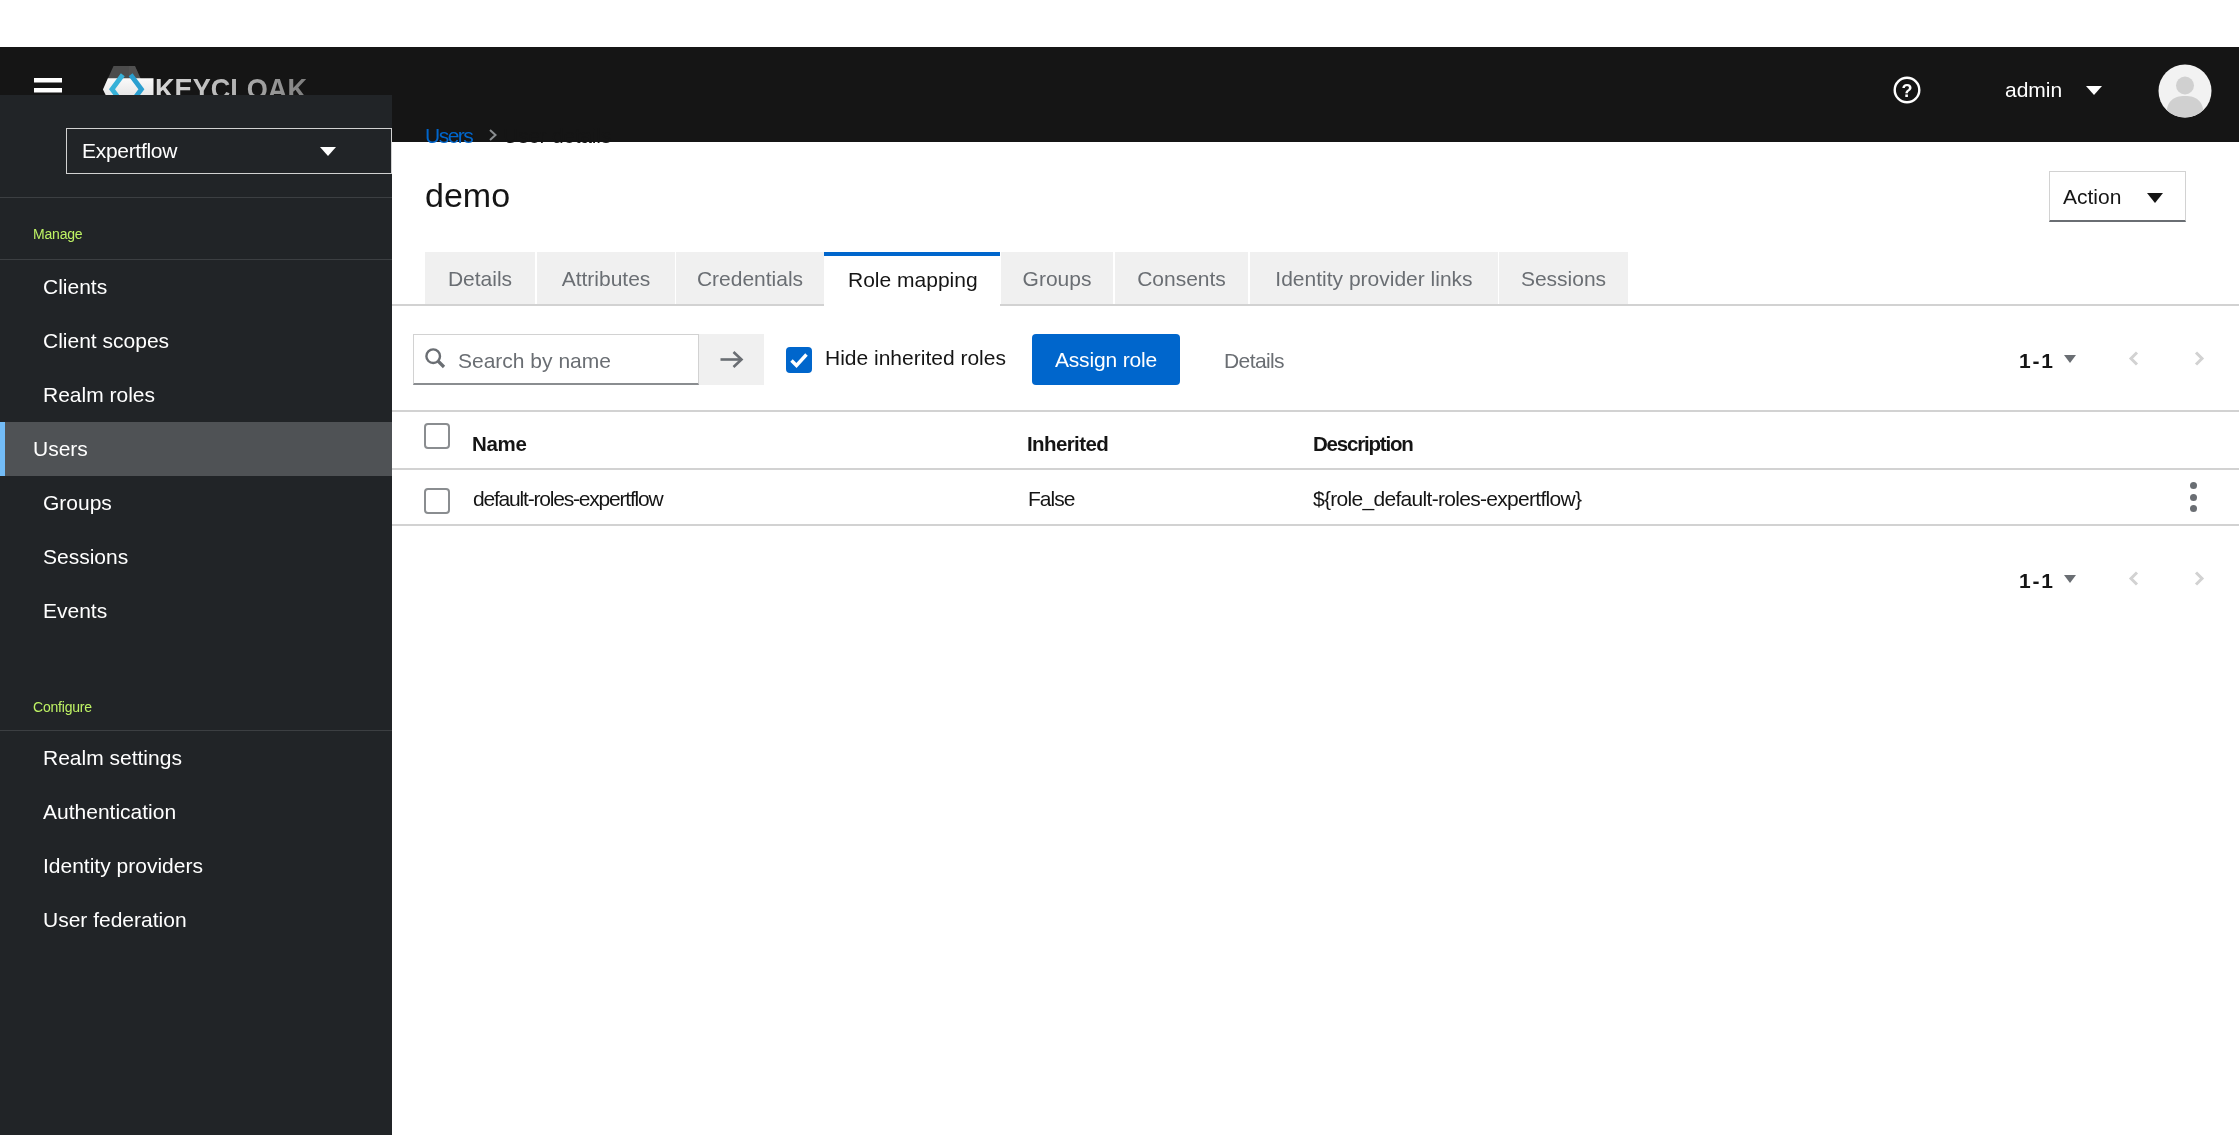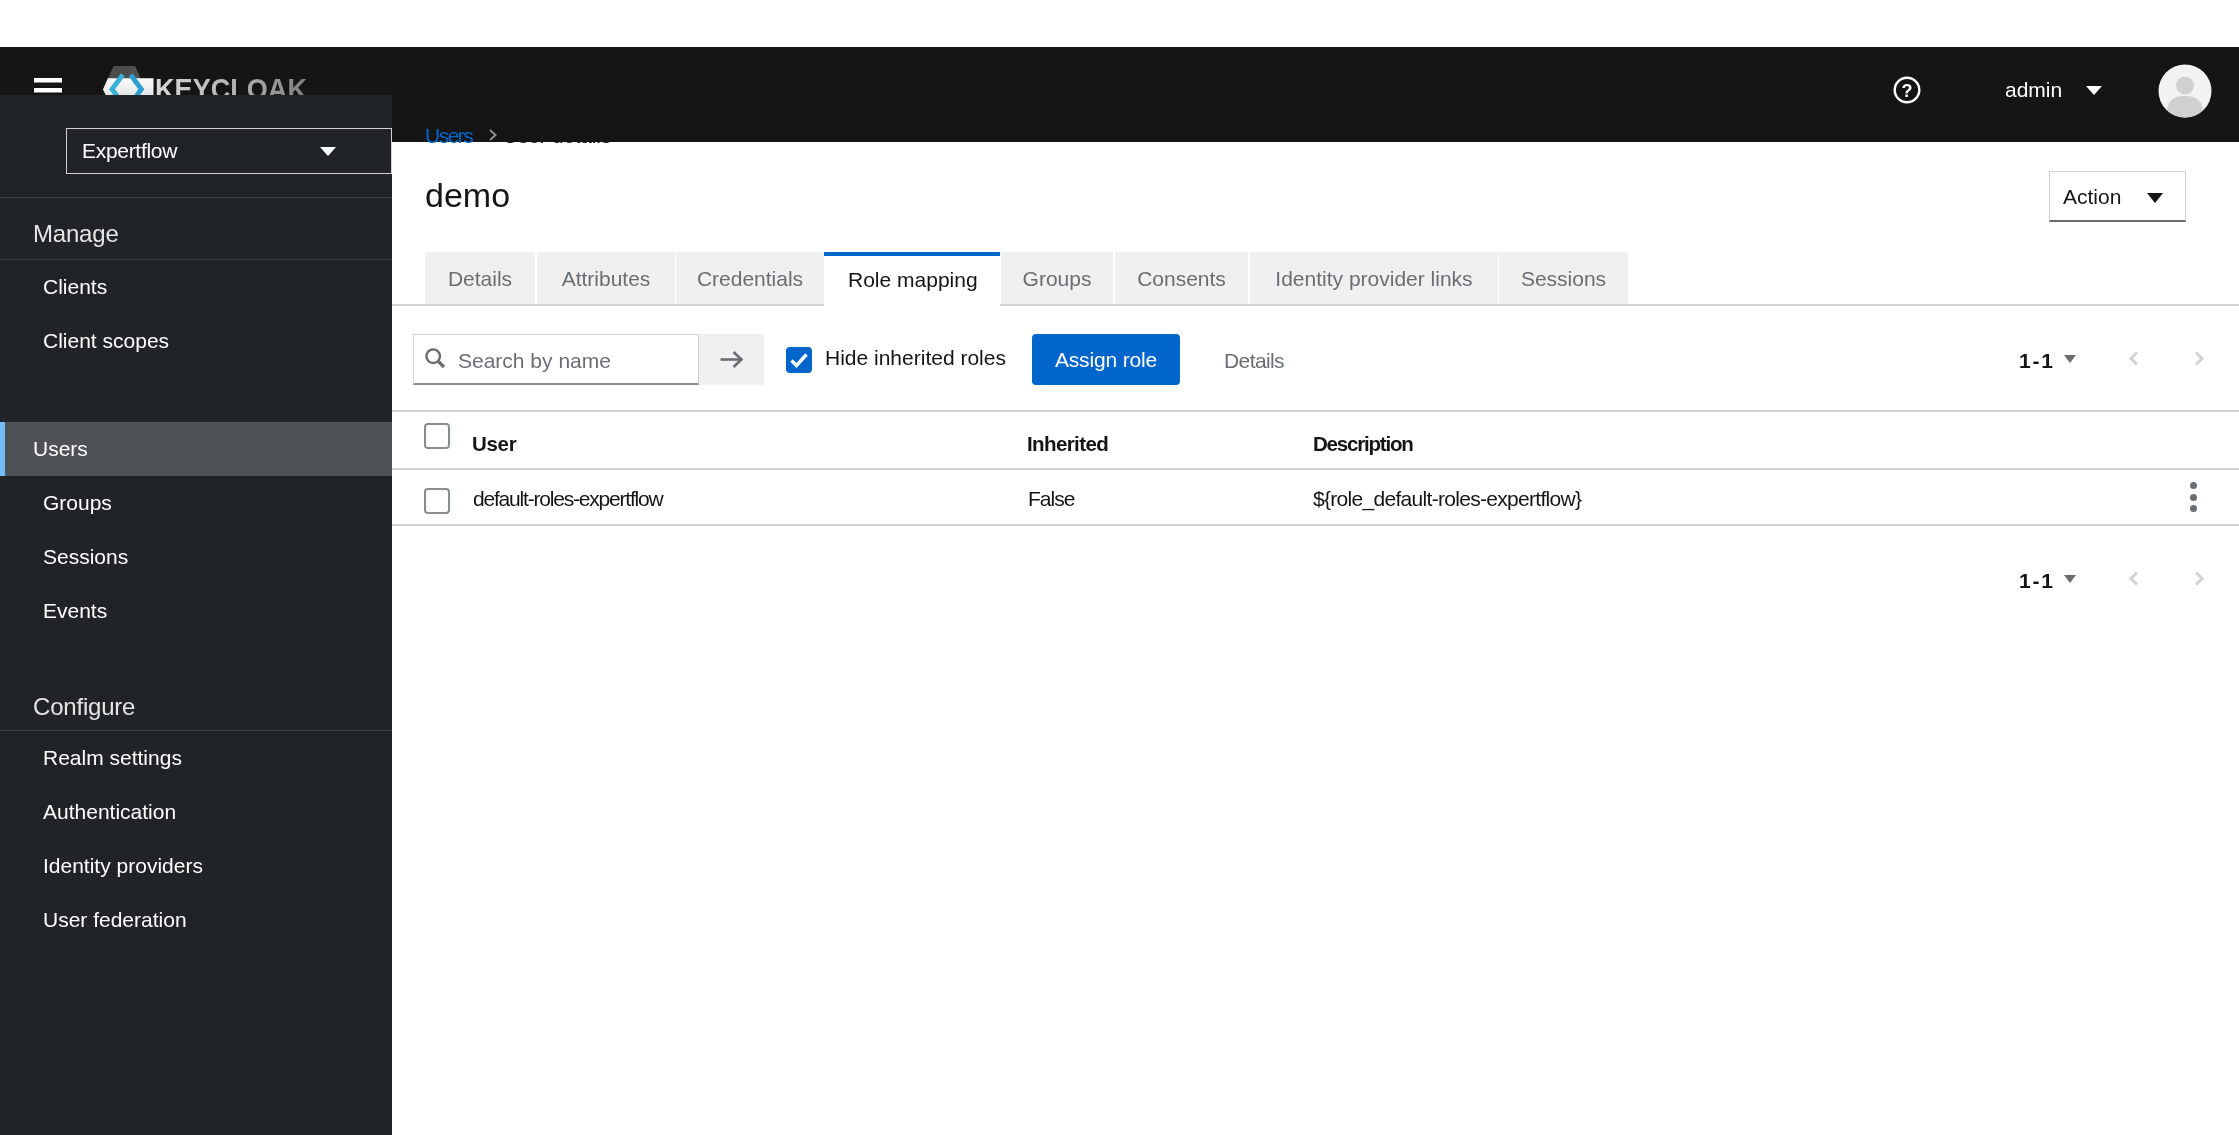--- a/index.html
+++ b/index.html
@@ -4,21 +4,21 @@
 <style>
 * { margin:0; padding:0; box-sizing:border-box; }
 html,body { width:2239px; height:1135px; overflow:hidden; background:#fff;
   font-family:"Liberation Sans", sans-serif; }
 .abs { position:absolute; }
 
 #masthead { position:absolute; left:0; top:0; width:2239px; height:95px; background:#151515;margin-top:47px; }
 
 #sidebar { position:absolute; left:0; top:95px; width:392px; height:1040px; background:#212427; }
 .sep { position:absolute; left:0; width:392px; height:1px; background:#3c3f42; }
-.navtitle { position:absolute; left:33px; font-size:24px; line-height:26px; color:#e5e5e5; letter-spacing:-0.2px; }
+.navtitle { position:absolute; left:33px; font-size:14px; line-height:26px; color:#bef264; letter-spacing:-0.2px; }
 .navitem { position:absolute; left:0; width:392px; height:54px; line-height:54px;
   padding-left:43px; font-size:21px; color:#fff; }
 .navitem.sel { background:#4f5255; border-left:5px solid #73bcf7; padding-left:28px; }
 #realmbox { position:absolute; left:32px; top:33px; width:326px; height:46px;
   border:1px solid #d2d2d2; color:#fff; font-size:21px; letter-spacing:-0.3px;margin-left:34px; }
 #realmbox span { position:absolute; left:15px; top:50%; transform:translateY(-50%); }
 .caret { position:absolute; width:0; height:0; border-left:8px solid transparent;
   border-right:8px solid transparent; border-top:9px solid #fff; }
 
 .t { position:absolute; white-space:nowrap; color:#151515; }
@@ -99,20 +99,21 @@
 <div id="sidebar">
   <div id="realmbox">
       <span>Expertflow</span>
     </div>
   <div class="caret" style="left:320px;top:51.5px"></div>
   <div class="sep" style="top:102px"></div>
   <div class="navtitle" style="top:126px">Manage</div>
   <div class="sep" style="top:164px"></div>
   <div class="navitem" style="top:165px">Clients</div>
   <div class="navitem" style="top:219px">Client scopes</div>
+  <div class="navitem" style="top:273px">Realm roles</div>
   <div class="navitem sel" style="top:327px">Users</div>
   <div class="navitem" style="top:381px">Groups</div>
   <div class="navitem" style="top:435px">Sessions</div>
   <div class="navitem" style="top:489px">Events</div>
   <div class="navtitle" style="top:599px">Configure</div>
   <div class="sep" style="top:635px"></div>
   <div class="navitem" style="top:636px">Realm settings</div>
   <div class="navitem" style="top:690px">Authentication</div>
   <div class="navitem" style="top:744px">Identity providers</div>
   <div class="navitem" style="top:798px">User federation</div>
@@ -169,21 +170,21 @@
   <polyline points="9,2.5 3,8.5 9,14.5" fill="none" stroke="#d2d2d2" stroke-width="3"></polyline>
 </svg>
 <svg class="abs" style="left:2193px;top:350px" width="12" height="17" viewBox="0 0 12 17">
   <polyline points="3,2.5 9,8.5 3,14.5" fill="none" stroke="#d2d2d2" stroke-width="3"></polyline>
 </svg>
 
 <div class="hline" style="left:392px;top:410px;width:1847px"></div>
 <div class="hline" style="left:392px;top:468px;width:1847px"></div>
 <div class="hline" style="left:392px;top:524px;width:1847px"></div>
 <div class="cb" style="left:424px;top:423px;width:26px;height:26px"></div>
-<div class="t" style="left:472px;top:432px;font-size:20.5px;font-weight:bold;letter-spacing:-0.3px">User</div>
+<div class="t" style="left:472px;top:432px;font-size:20.5px;font-weight:bold;letter-spacing:-0.3px">Name</div>
 <div class="t" style="left:1027px;top:432px;font-size:20.5px;font-weight:bold;letter-spacing:-0.6px">Inherited</div>
 <div class="t" style="left:1313px;top:432px;font-size:20.5px;font-weight:bold;letter-spacing:-1.2px">Description</div>
 <div class="cb" style="left:424px;top:488px;width:26px;height:26px"></div>
 <div class="t" style="left:473px;top:487px;font-size:21px;letter-spacing:-1.2px">default-roles-expertflow</div>
 <div class="t" style="left:1028px;top:487px;font-size:21px;letter-spacing:-1px">False</div>
 <div class="t" style="left:1313px;top:487px;font-size:21px;letter-spacing:-0.7px">${role_default-roles-expertflow}</div>
 <div class="dot" style="left:2190px;top:482px"></div>
 <div class="dot" style="left:2190px;top:493.5px"></div>
 <div class="dot" style="left:2190px;top:505px"></div>
 

